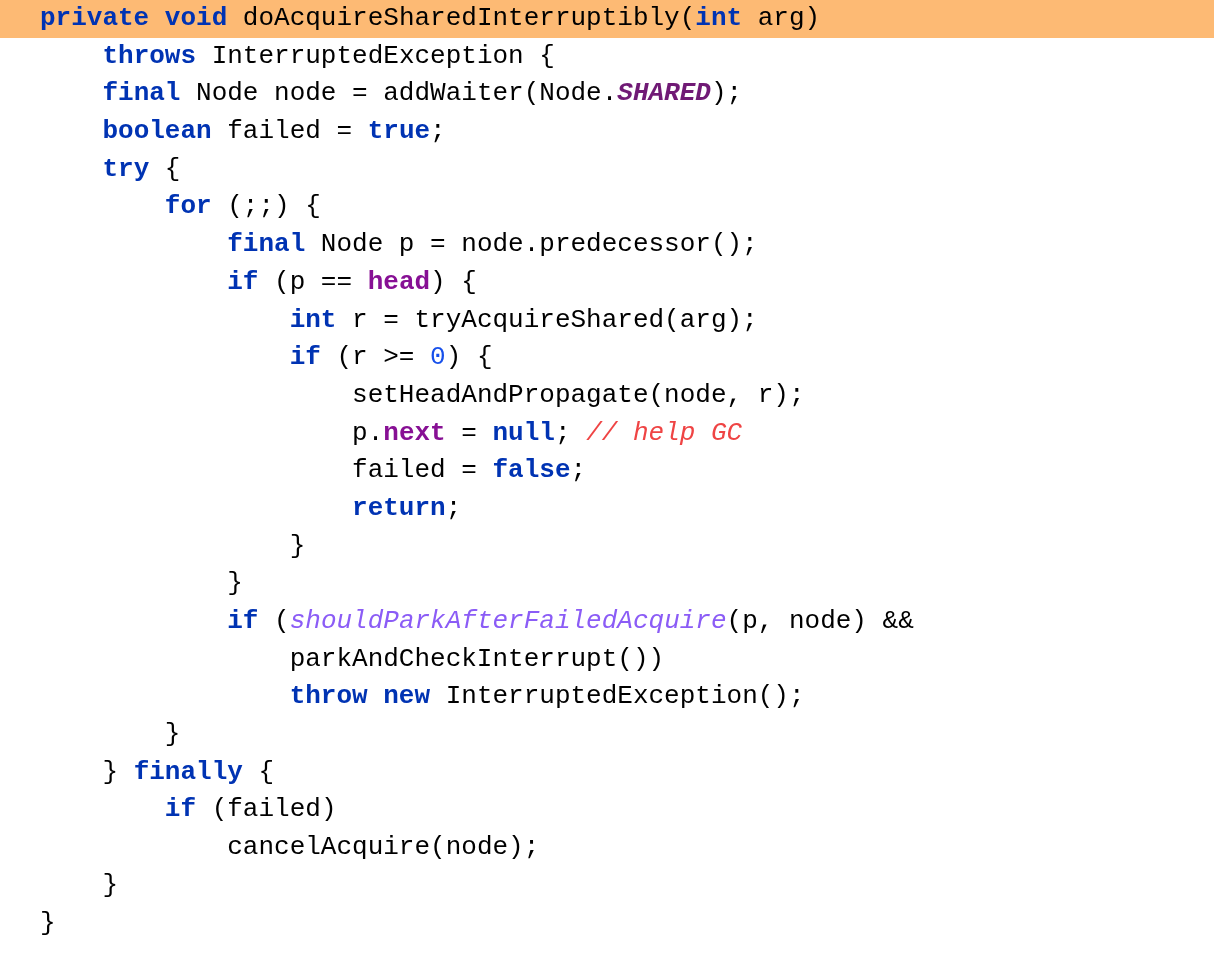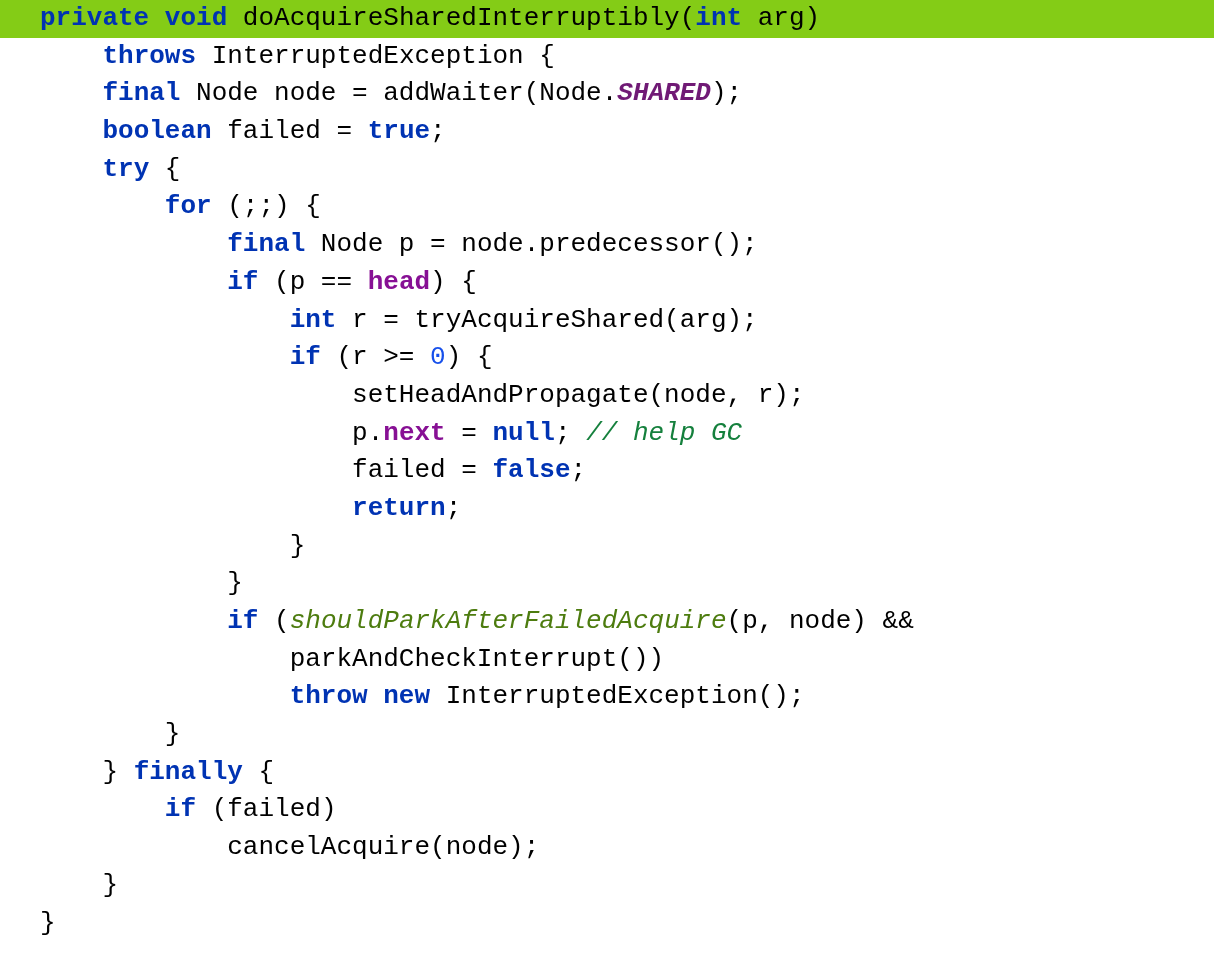--- a/index.html
+++ b/index.html
@@ -16,39 +16,39 @@
       font-weight: 500;
     }
     .code-container {
       white-space: pre;
     }
     .line {
       display: block;
       padding-left: 40px;
     }
     .line.highlighted {
-      background: #84cc16;
+      background: #fdba74;
     }
     .keyword {
       color: #0033b3;
       font-weight: bold;
     }
     .field-bold {
       color: #871094;
       font-weight: bold;
     }
     .number {
       color: #1750eb;
     }
     .comment {
-      color: #15803d;
+      color: #ef4444;
       font-style: italic;
     }
     .static-method {
-      color: #4d7c0f;
+      color: #8b5cf6;
       font-style: italic;
     }
     .underline {
       text-decoration-color: #888;
     }
     .static-field {
       color: #701a75;
       font-weight: bold;
       font-style: italic;
     }

